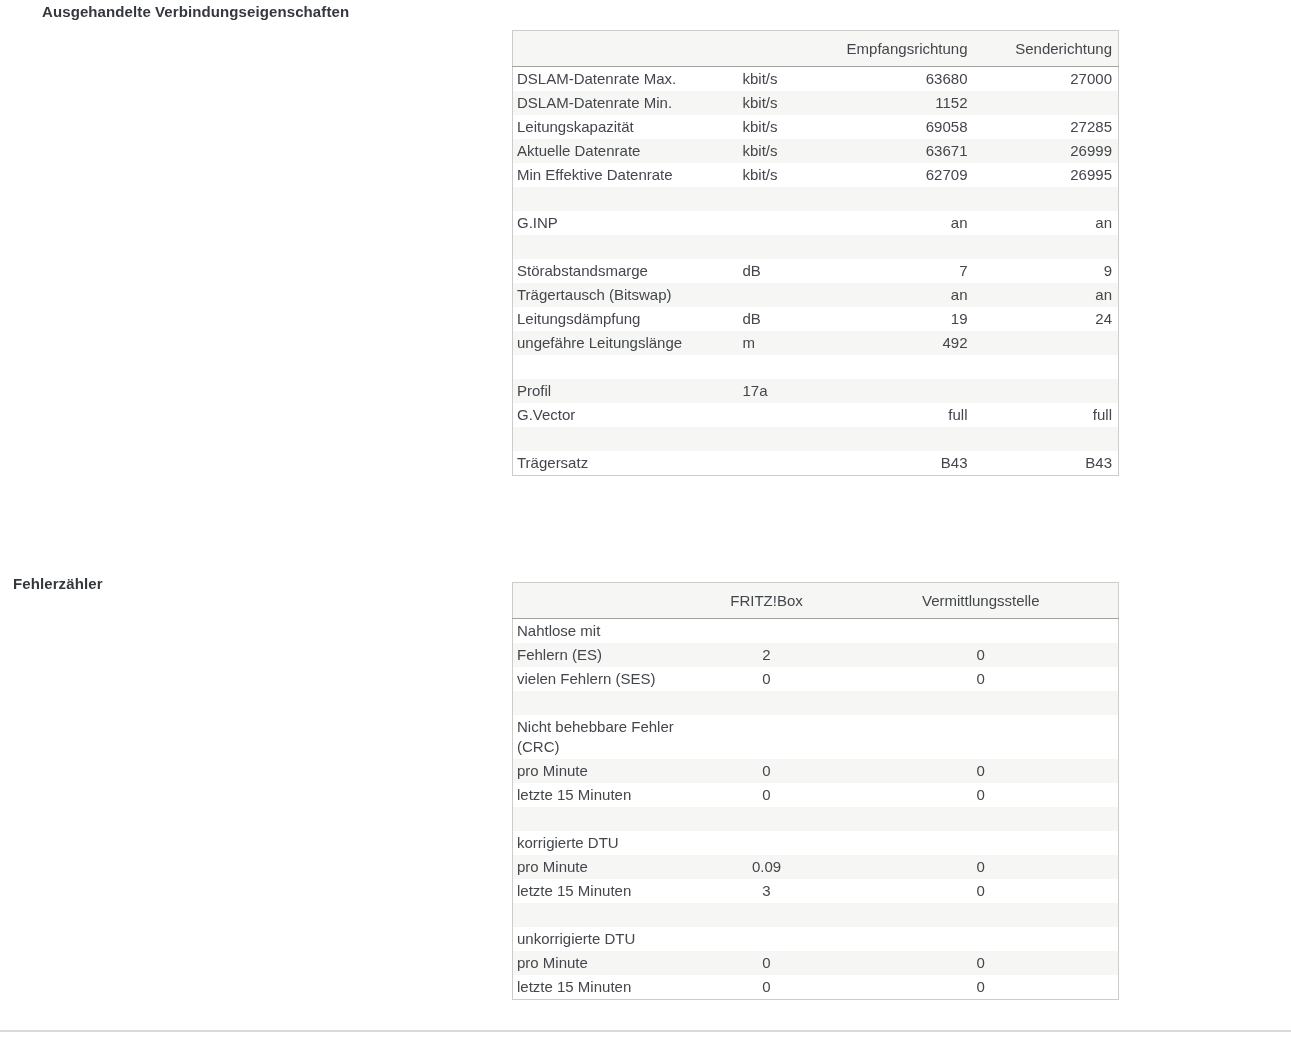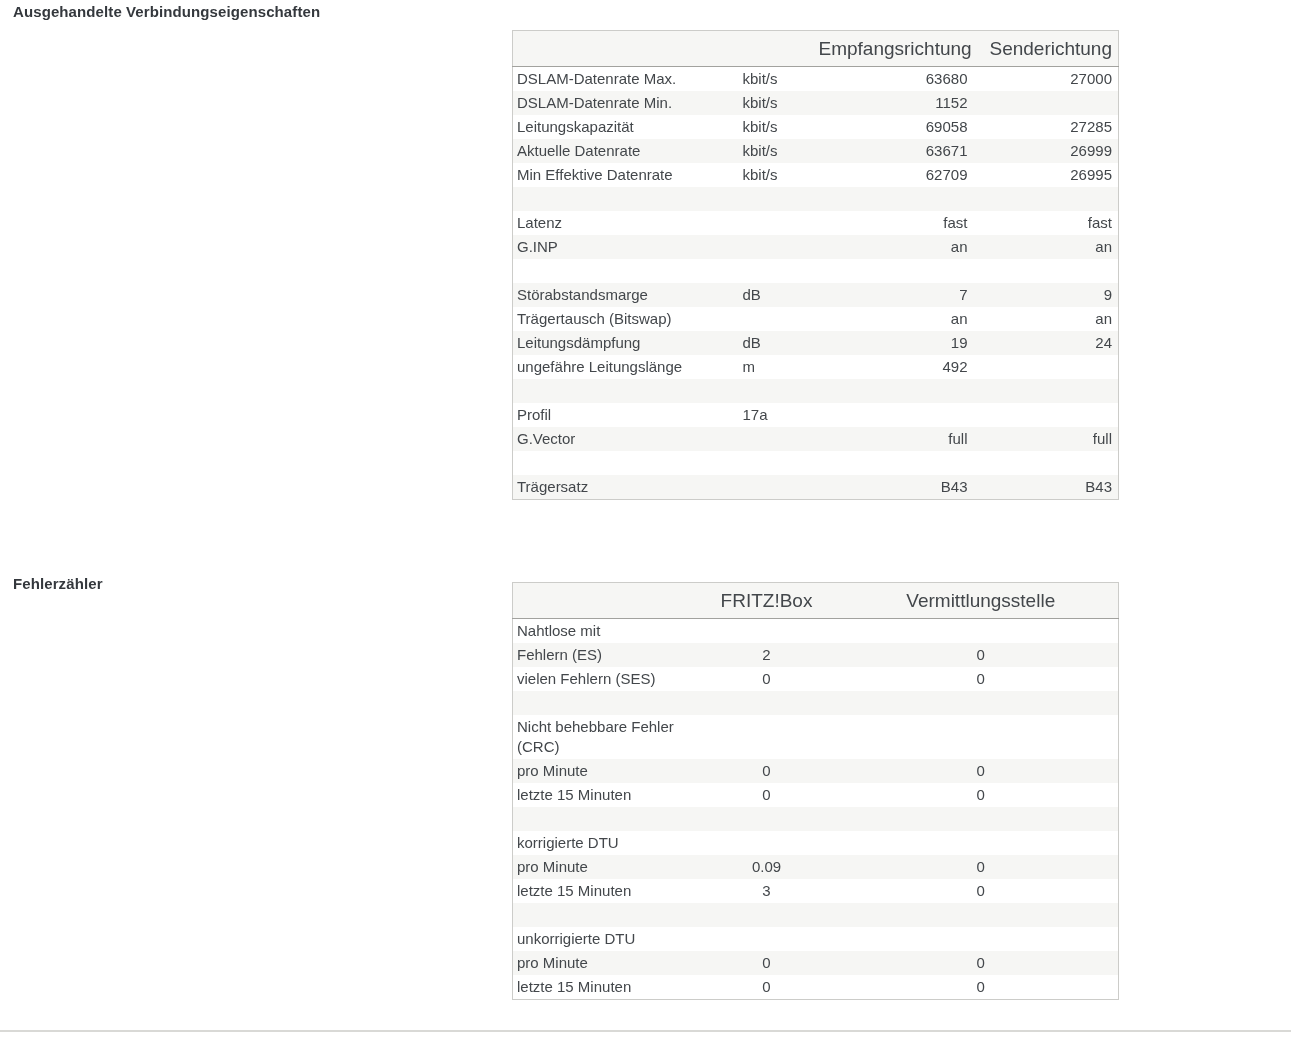--- a/index.html
+++ b/index.html
@@ -16,21 +16,21 @@
     overflow: hidden;
   }
   .section-title {
     position: absolute;
     left: 13px;
     font-size: 15px;
     font-weight: bold;
     color: #34383d;
     letter-spacing: 0.1px;
   }
-  .section-title.first  { top: 3px; }
+  .section-title.first  { top: 3px; margin-left: 29px; }
   .section-title.second { top: 575px; text-align: right; }
 
   .data-table {
     position: absolute;
     left: 512px;
     width: 606px;
     border-collapse: collapse;
     table-layout: fixed;
     font-size: 15px;
     color: #43474b;
@@ -38,21 +38,21 @@
     border: 1px solid #ccccc9;
   }
   .data-table.connection { top: 30px; }
   .data-table.errors     { top: 582px; }
 
   .data-table thead th {
     height: 36px;
     background: #f6f6f4;
     border-bottom: 1px solid #a2a29e;
     font-weight: normal;
-    font-size: 19px;
+    font-size: 15px;
     color: #43474b;
     vertical-align: middle;
   }
   .data-table tbody td {
     height: 24px;
     line-height: 20px;
     padding: 2px 0 2px 4px;
     vertical-align: middle;
     overflow: hidden;
     white-space: normal;
@@ -144,26 +144,20 @@
           <td>62709</td>
           <td>26995</td>
         </tr>
         <tr>
           <td></td>
           <td></td>
           <td></td>
           <td></td>
         </tr>
         <tr>
-          <td>Latenz</td>
-          <td></td>
-          <td>fast</td>
-          <td>fast</td>
-        </tr>
-        <tr>
           <td>G.INP</td>
           <td></td>
           <td>an</td>
           <td>an</td>
         </tr>
         <tr>
           <td></td>
           <td></td>
           <td></td>
           <td></td>

